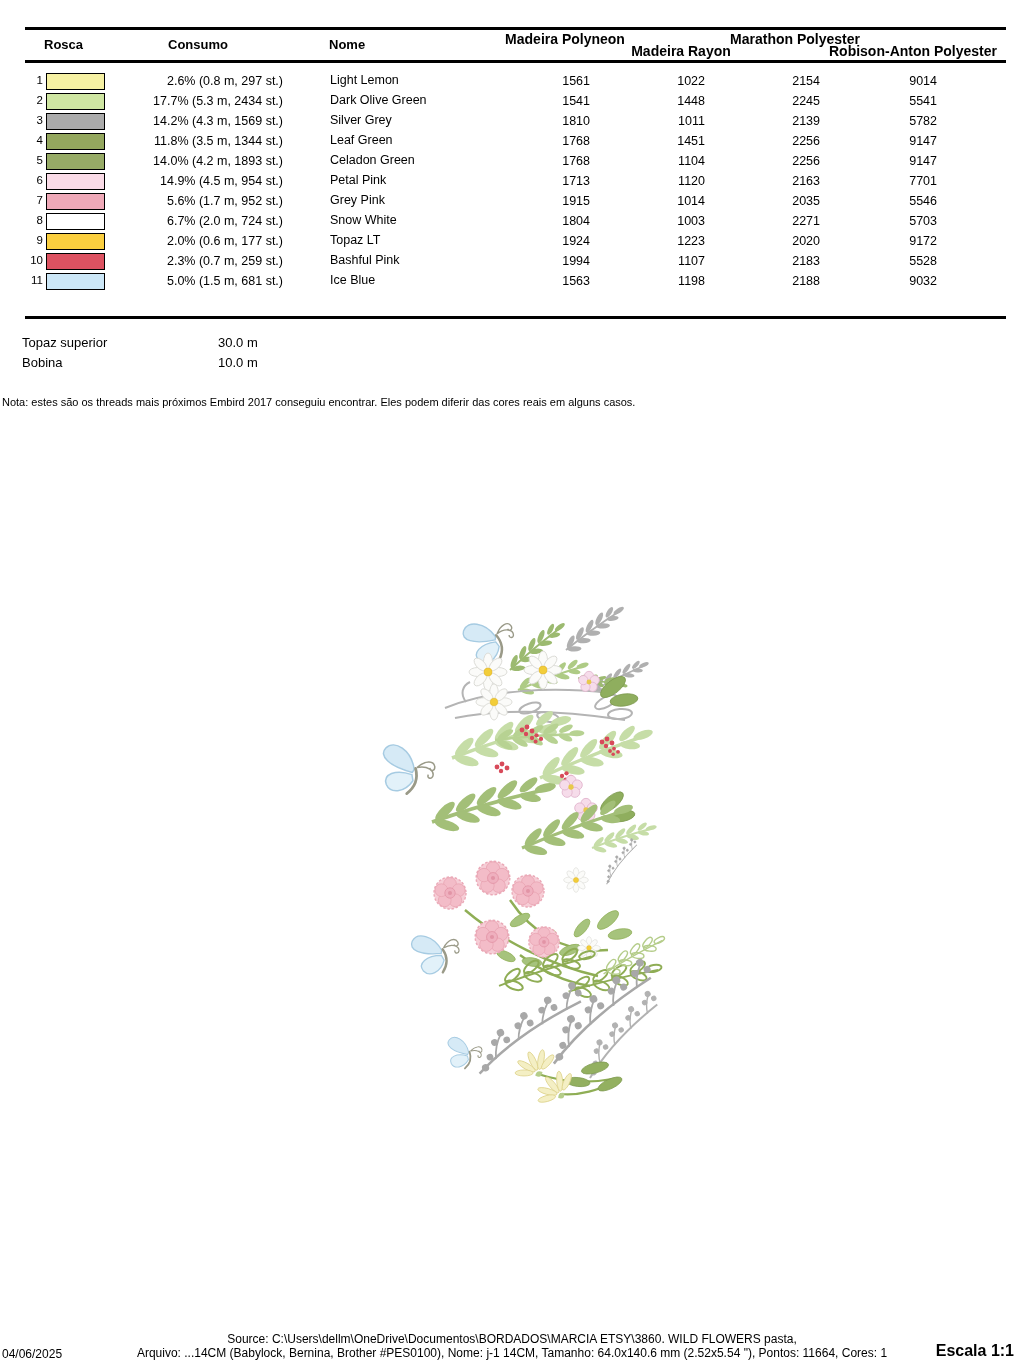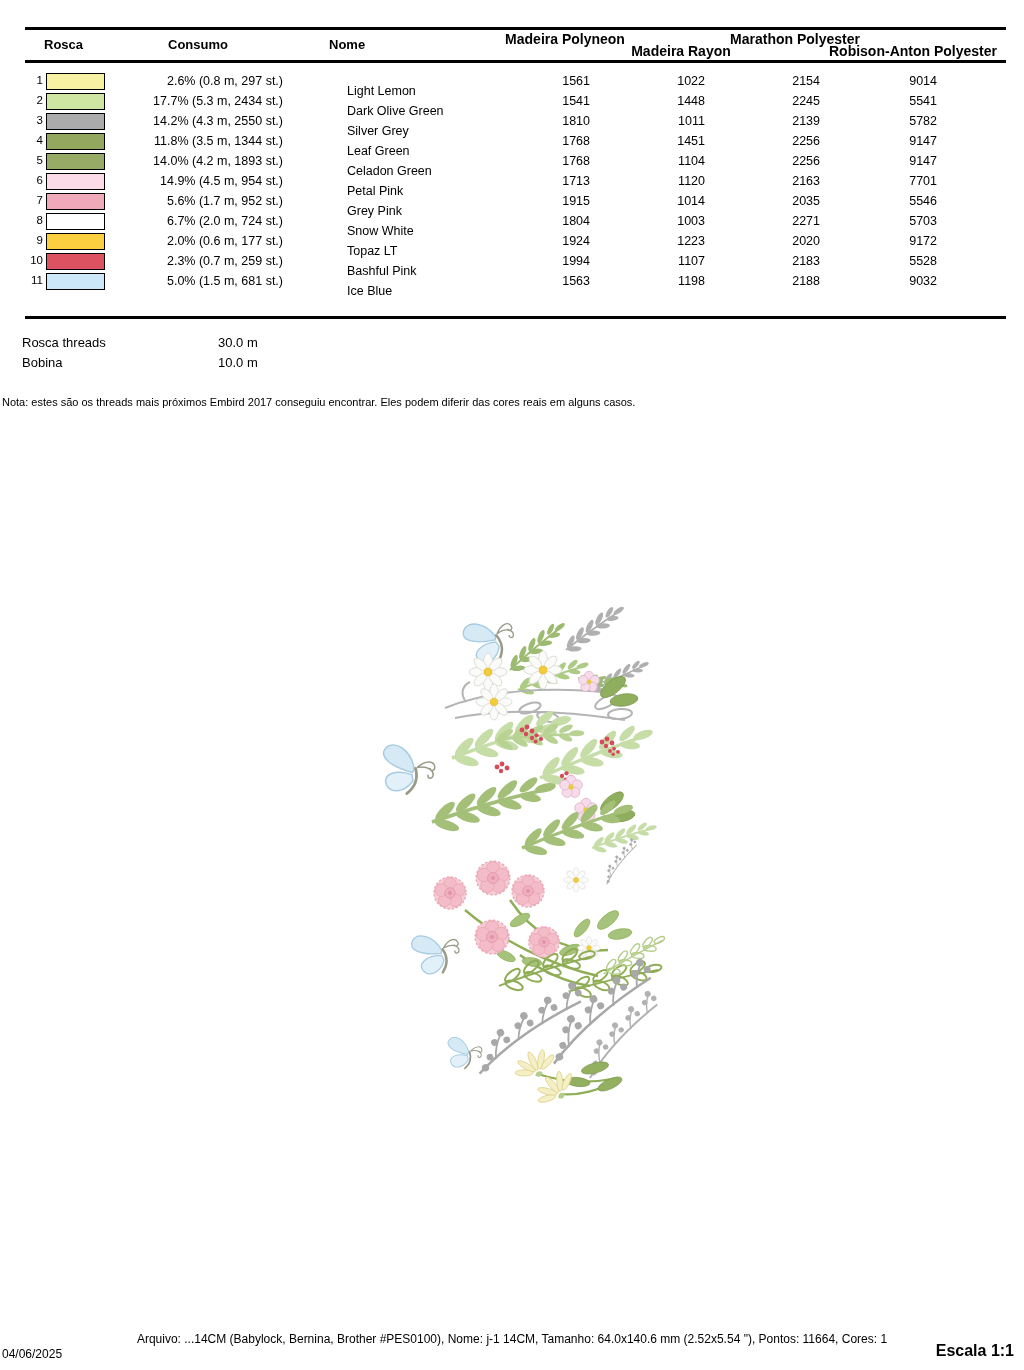--- a/index.html
+++ b/index.html
@@ -6,21 +6,21 @@
   .page{position:relative;width:1024px;height:1370px;background:#ffffff;
         font-family:"Liberation Sans",sans-serif;color:#000;overflow:hidden;}
   .rule{position:absolute;left:25px;width:981px;height:3px;background:#000;}
   .hlabel{position:absolute;font-weight:bold;font-size:13px;white-space:nowrap;}
   .hsmall{position:absolute;font-weight:bold;font-size:14px;width:220px;text-align:center;white-space:nowrap;}
   #rows{position:absolute;left:25px;top:72px;width:981px;}
   .trow{position:relative;height:20px;font-size:12.5px;}
   .tnum{position:absolute;left:0;top:2px;width:18px;text-align:right;font-size:11.5px;}
   .swatch{position:absolute;left:21px;top:1px;width:57px;height:15px;border:1px solid #000;}
   .tconsumo{position:absolute;left:95px;top:2px;width:163px;text-align:right;white-space:nowrap;}
-  .tnome{position:absolute;left:305px;top:12px;white-space:nowrap;margin-left:17px;}
+  .tnome{position:absolute;left:305px;top:1px;white-space:nowrap;}
   .tcode{position:absolute;top:2px;width:100px;text-align:right;}
   .c1{left:465px}.c2{left:580px}.c3{left:695px}.c4{left:812px}
   .sumlabel{position:absolute;left:22px;font-size:13px;}
   .sumvalue{position:absolute;left:185px;font-size:13px;margin-left:33px;}
   .note{position:absolute;left:2px;top:396px;font-size:11px;white-space:nowrap;}
   .design{position:absolute;left:370px;top:590px;width:300px;height:560px;}
   .f-date{position:absolute;left:2px;top:1347px;font-size:12px;text-align:right;}
   .f-center{position:absolute;left:0;top:1333px;width:1024px;text-align:center;font-size:12px;line-height:13.5px;}
   .f-scale{position:absolute;right:10px;top:1342px;font-size:16px;font-weight:bold;}
 </style>
@@ -60,21 +60,21 @@
       <span class="tnome">Dark Olive Green</span>
       <span class="tcode c1">1541</span>
       <span class="tcode c2">1448</span>
       <span class="tcode c3">2245</span>
       <span class="tcode c4">5541</span>
     </div>
 
     <div class="trow">
       <span class="tnum">3</span>
       <span class="swatch" style="background: rgb(171, 171, 171);"></span>
-      <span class="tconsumo">14.2% (4.3 m, 2550 st.)</span>
+      <span class="tconsumo">14.2% (4.3 m, 1569 st.)</span>
       <span class="tnome">Silver Grey</span>
       <span class="tcode c1">1810</span>
       <span class="tcode c2">1011</span>
       <span class="tcode c3">2139</span>
       <span class="tcode c4">5782</span>
     </div>
 
     <div class="trow">
       <span class="tnum">4</span>
       <span class="swatch" style="background: rgb(148, 167, 94);"></span>
@@ -160,21 +160,21 @@
       <span class="tcode c1">1563</span>
       <span class="tcode c2">1198</span>
       <span class="tcode c3">2188</span>
       <span class="tcode c4">9032</span>
     </div>
 
   </div>
 
   <div class="rule" style="top:316px"></div>
 
-  <div class="sumlabel" style="top:335px">Rosca threads</div>
+  <div class="sumlabel" style="top:335px">Topaz superior</div>
   <div class="sumvalue" style="top:335px">30.0 m</div>
   <div class="sumlabel" style="top:355px">Bobina</div>
   <div class="sumvalue" style="top:355px">10.0 m</div>
 
   <div class="note">Nota: estes são os threads mais próximos Embird 2017 conseguiu encontrar. Eles podem diferir das cores reais em alguns casos.</div>
 
   <div class="design">
   <svg width="300" height="560" viewBox="0 0 300 560" xmlns="http://www.w3.org/2000/svg">
     <defs>
       <g id="frond">
@@ -378,17 +378,18 @@
       <ellipse cx="240" cy="494" rx="13" ry="4.8" transform="rotate(-25 240 494)"></ellipse>
       <ellipse cx="208" cy="492" rx="12" ry="4.5" transform="rotate(6 208 492)"></ellipse>
     </g>
     <use href="#yflower" transform="translate(168,482) rotate(-25)"></use>
     <use href="#yflower" transform="translate(190,504) rotate(-40)"></use>
   </svg>
   </div>
 
   <div class="f-date">04/06/2025</div>
   <div class="f-center">
+    <div>Source: C:\Users\dellm\OneDrive\Documentos\BORDADOS\MARCIA ETSY\3860. WILD FLOWERS pasta,</div>
     <div>Arquivo: ...14CM (Babylock, Bernina, Brother #PES0100), Nome: j-1 14CM, Tamanho: 64.0x140.6 mm (2.52x5.54 "), Pontos: 11664, Cores: 1</div>
   </div>
   <div class="f-scale">Escala 1:1</div>
 
 </div>
 
 </body></html>

